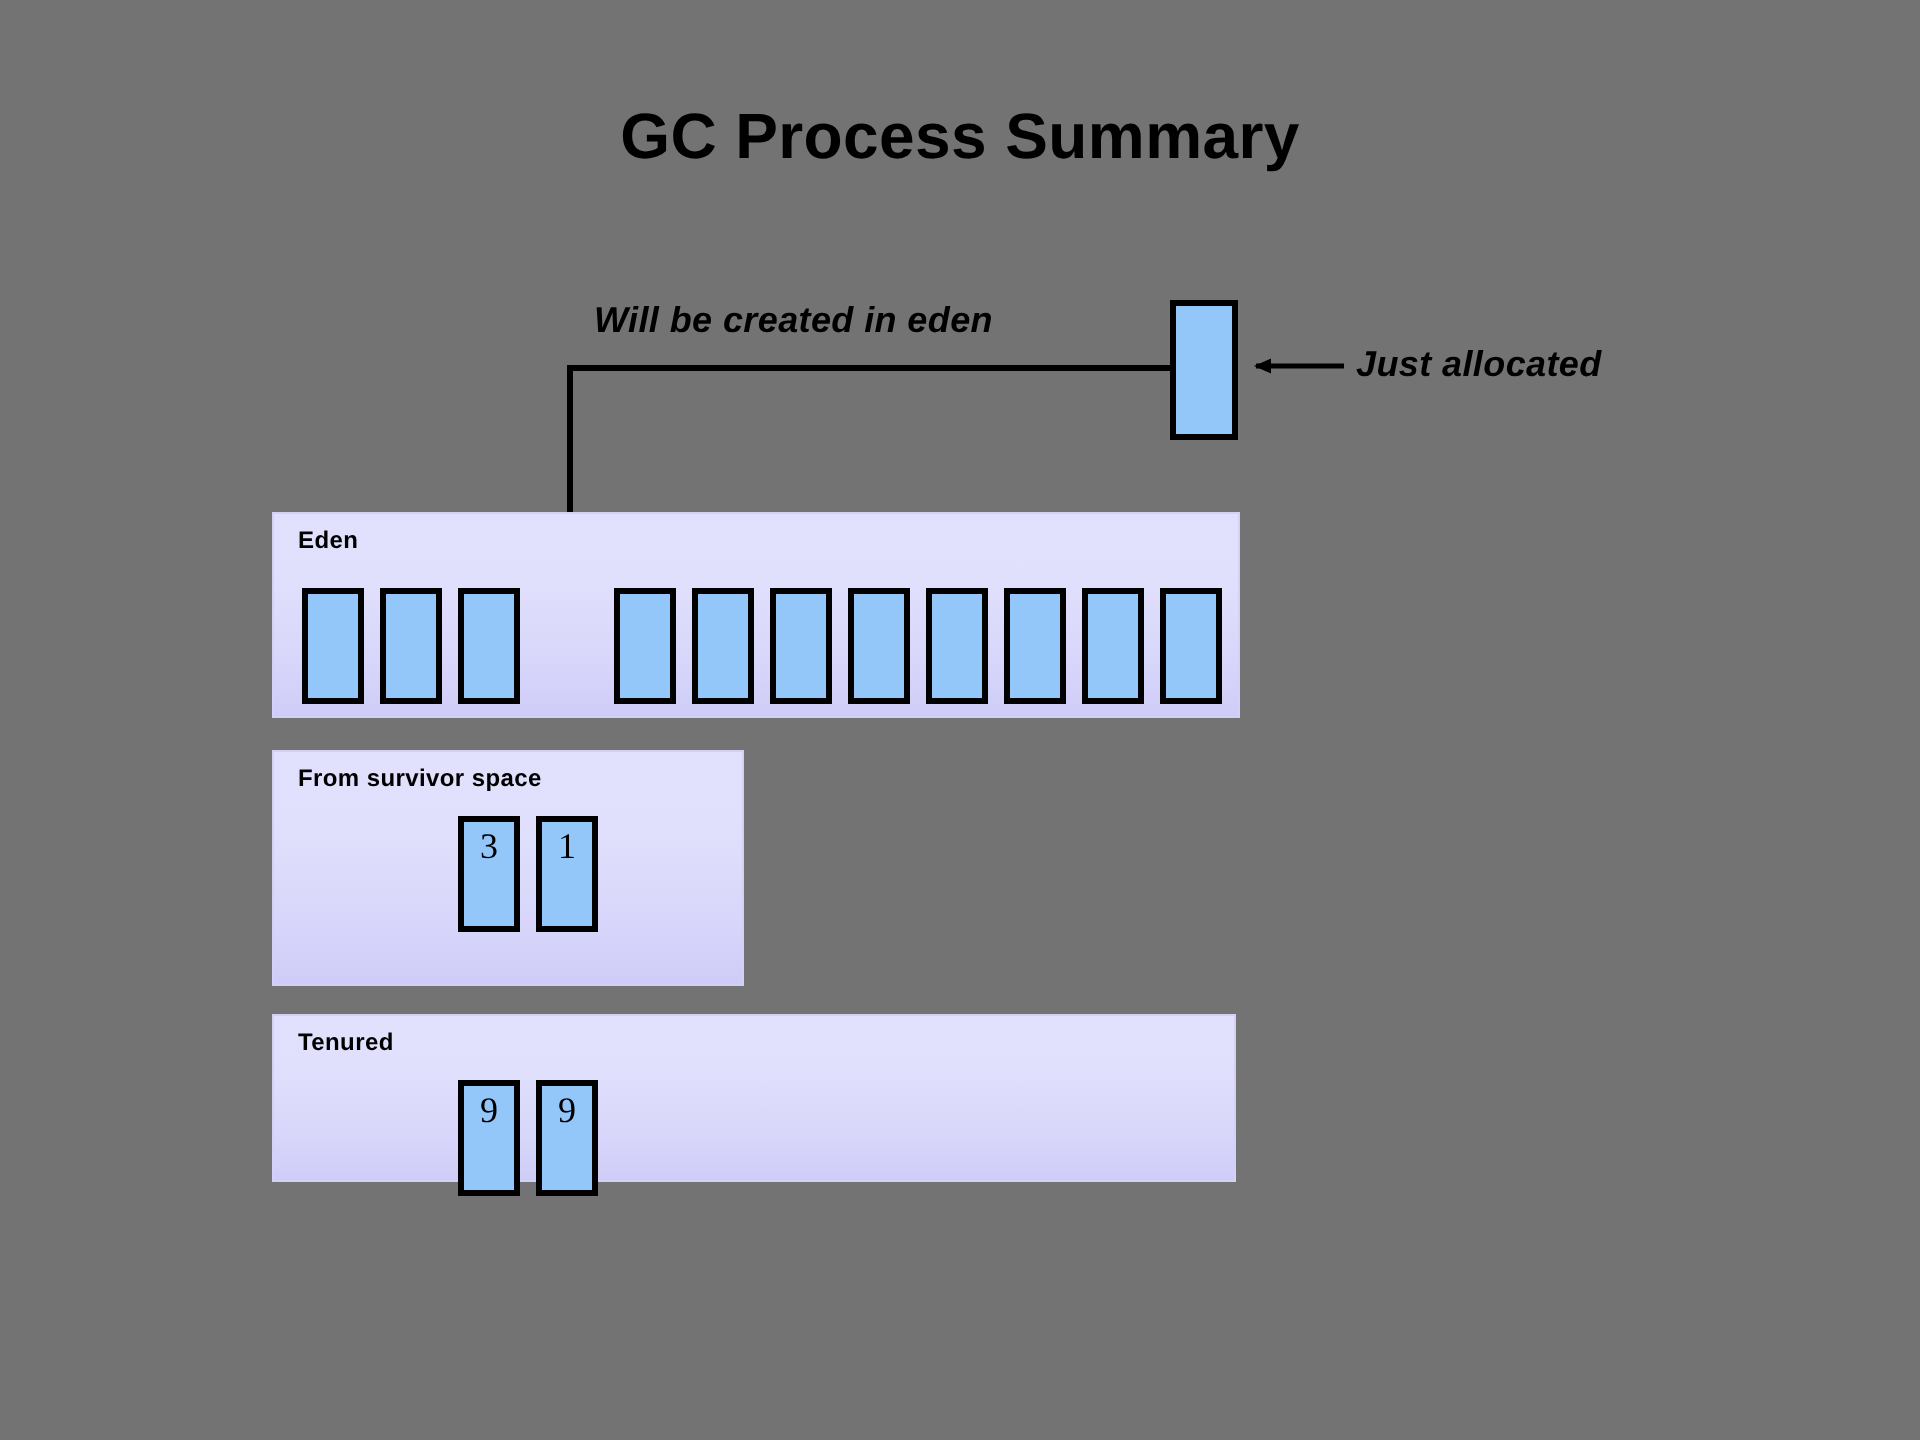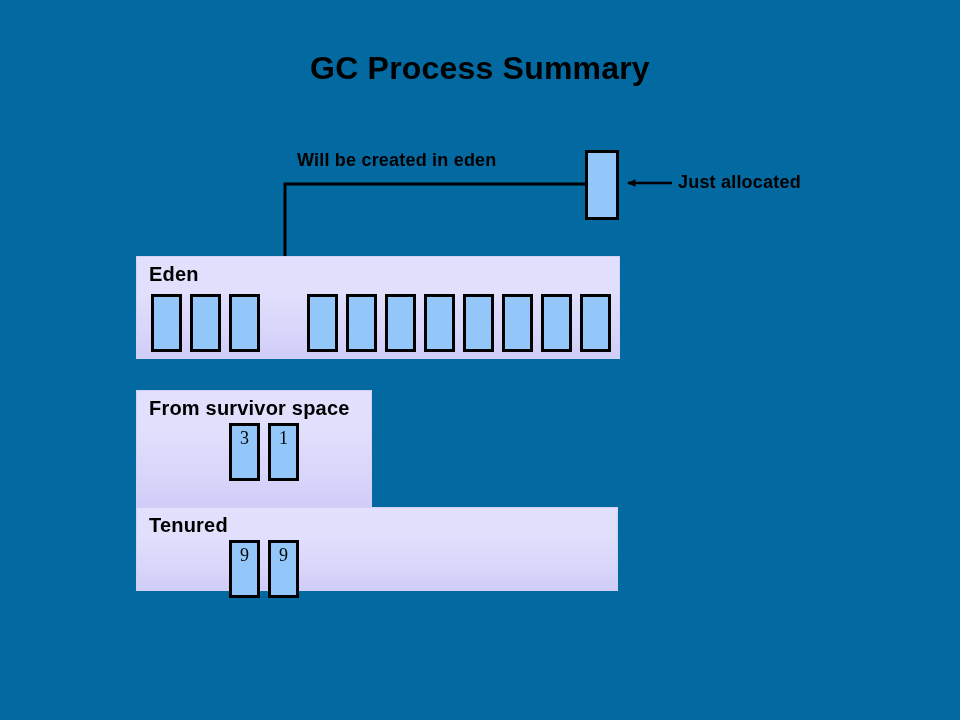--- a/index.html
+++ b/index.html
@@ -15,21 +15,21 @@
     overflow: hidden;
     font-family: "Liberation Sans", sans-serif;
     color: #000000;
   }
 
   #slide {
     position: absolute;
     left: 0; top: 0;
     width: 960px;
     height: 720px;
-    background: #0369a1;
+    background: #737373;
   }
 
   
   .title {
     position: absolute;
     left: 0;
     top: 50px;
     width: 960px;
     text-align: center;
     font-size: 32px;
@@ -43,21 +43,21 @@
   .region {
     position: absolute;
     box-sizing: border-box;
     background: linear-gradient(to bottom, #e2e1fd 0%, #e0dffc 35%, #d8d6fa 72%, #cfcdf8 100%);
     border: 1px solid #d3d1f6;
   }
   .region-label {
     position: absolute;
     left: 12px;
     top: 6px;
-    font-size: 20px;
+    font-size: 12px;
     font-weight: bold;
     color: #000000;
     white-space: nowrap;
     letter-spacing: 0.2px;
   }
 
   
   .blocks {
     position: absolute;
     display: flex;
@@ -98,20 +98,21 @@
   }
 
   
   .annot {
     position: absolute;
     font-size: 18px;
     font-weight: bold;
     color: #000000;
     white-space: nowrap;
     letter-spacing: 0.2px;
+    font-style: italic;
   }
   .annot-created { left: 297px; top: 150px; }
   .annot-allocated { left: 678px; top: 172px; }
 
   
   #connectors {
     position: absolute;
     left: 0; top: 0;
     width: 960px;
     height: 720px;
@@ -158,21 +159,21 @@
         <div class="block"></div>
         <div class="block"></div>
         <div class="block"></div>
         <div class="block"></div>
         <div class="block"></div>
         <div class="block"></div>
         <div class="block"></div>
       </div>
   </div>
 
-  <div class="region" id="region-from-survivor" style="left:136px; top:375px; width:236px; height:118px;margin-top:15px;">
+  <div class="region" id="region-from-survivor" style="left:136px; top:375px; width:236px; height:118px;">
     <div class="region-label">From survivor  space</div>
     <div class="blocks" id="from-survivor-blocks" style="left:92px; top:32px;">
         <div class="block">3</div>
         <div class="block">1</div>
       </div>
   </div>
 
 
   <div class="region" id="region-tenured" style="left:136px; top:507px; width:482px; height:84px;">
     <div class="region-label">Tenured</div>

